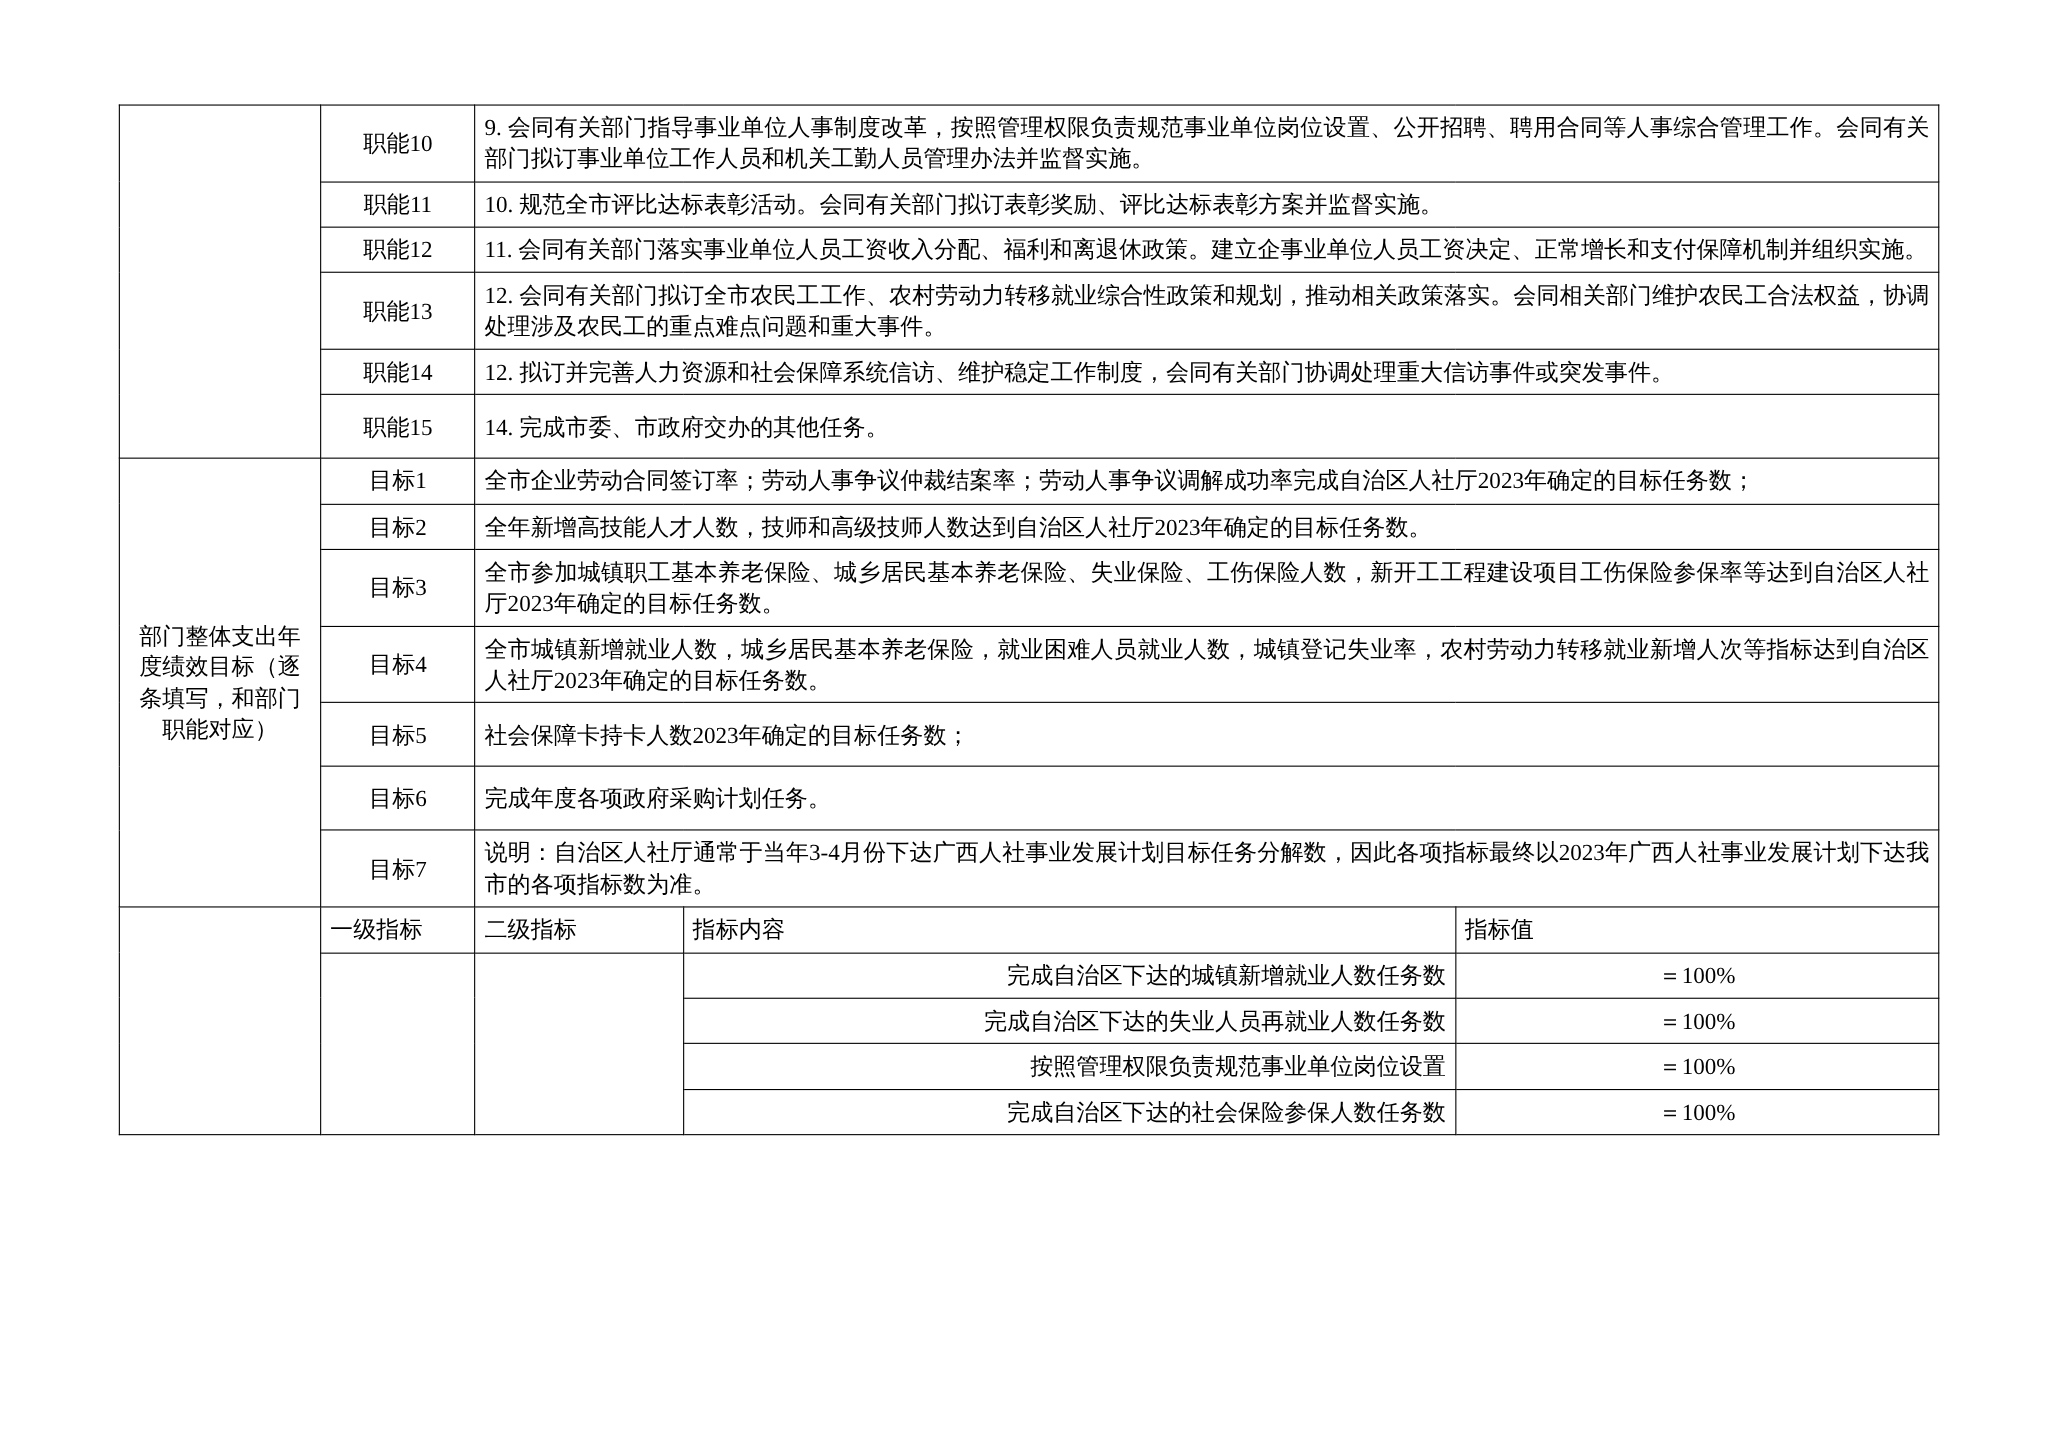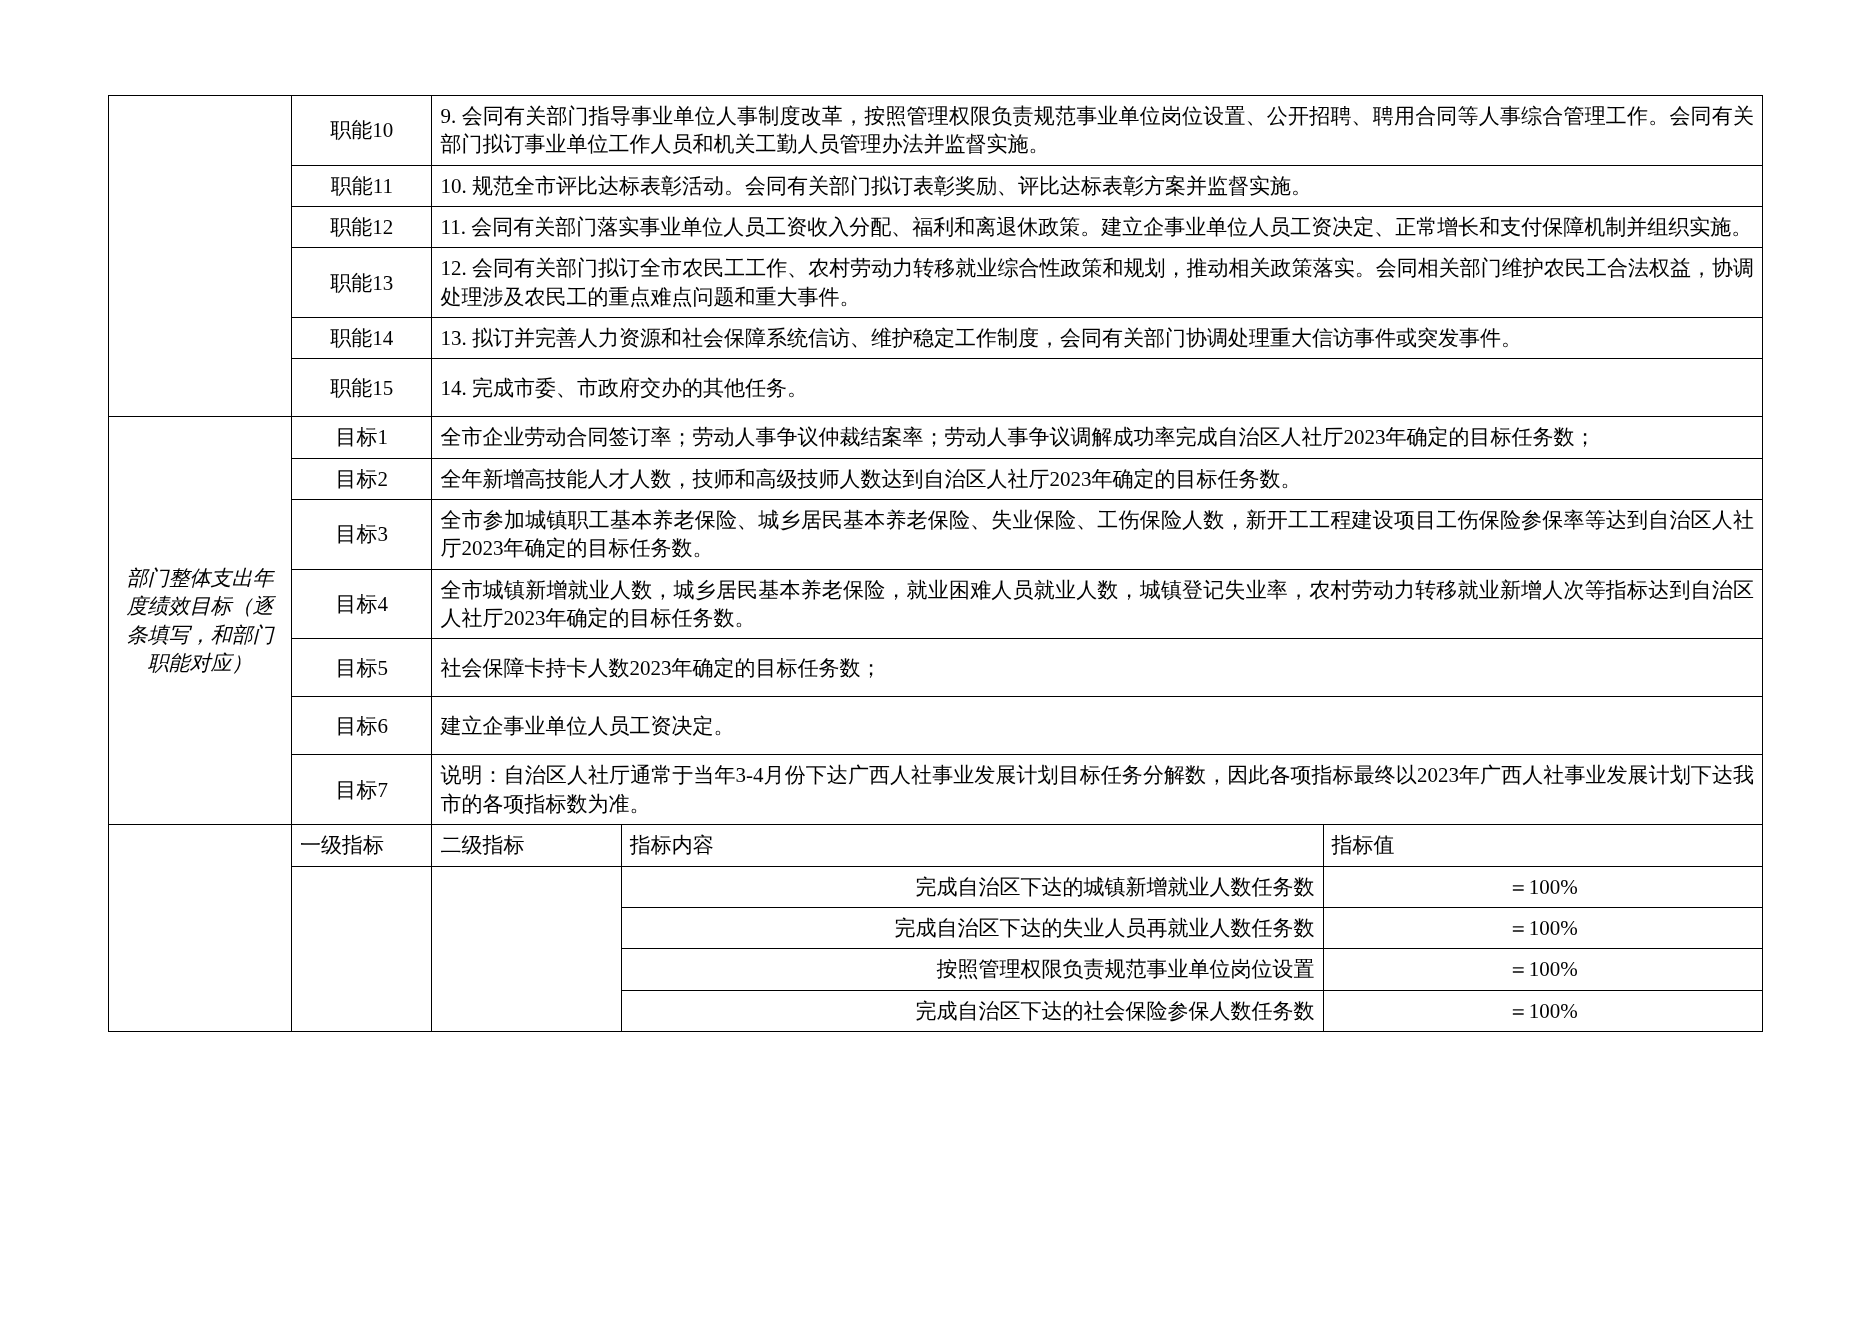--- a/index.html
+++ b/index.html
@@ -38,21 +38,20 @@
     width: 150px;
     text-align: center;
     white-space: nowrap;
   }
   .c-leftband {
     width: 150px;
     text-align: center;
     vertical-align: middle;
     padding: 6px 16px;
     line-height: 1.5;
-    font-style: italic;
   }
   .c-body {
     text-align: justify;
     text-justify: inter-ideograph;
   }
   .indicator-head td {
     font-size: 22px;
     padding: 14px 8px;
   }
   .ind-row td { font-size: 21px; padding: 8px; }
@@ -86,21 +85,21 @@
       <tr>
         <td class="c-label">职能12</td>
         <td class="c-body" colspan="3">11. 会同有关部门落实事业单位人员工资收入分配、福利和离退休政策。建立企事业单位人员工资决定、正常增长和支付保障机制并组织实施。</td>
       </tr>
       <tr>
         <td class="c-label">职能13</td>
         <td class="c-body" colspan="3">12. 会同有关部门拟订全市农民工工作、农村劳动力转移就业综合性政策和规划，推动相关政策落实。会同相关部门维护农民工合法权益，协调处理涉及农民工的重点难点问题和重大事件。</td>
       </tr>
       <tr>
         <td class="c-label">职能14</td>
-        <td class="c-body" colspan="3">13. 拟订并完善人力资源和社会保障系统信访、维护稳定工作制度，会同有关部门协调处理重大信访事件或突发事件。</td>
+        <td class="c-body" colspan="3">12. 拟订并完善人力资源和社会保障系统信访、维护稳定工作制度，会同有关部门协调处理重大信访事件或突发事件。</td>
       </tr>
       <tr class="tall">
         <td class="c-label">职能15</td>
         <td class="c-body" colspan="3">14. 完成市委、市政府交办的其他任务。</td>
       </tr>
 
       <tr>
         <td class="c-leftband" rowspan="7">部门整体支出年度绩效目标（逐条填写，和部门职能对应）</td>
         <td class="c-label">目标1</td>
         <td class="c-body" colspan="3">全市企业劳动合同签订率；劳动人事争议仲裁结案率；劳动人事争议调解成功率完成自治区人社厅2023年确定的目标任务数；</td>
@@ -116,21 +115,21 @@
       <tr>
         <td class="c-label">目标4</td>
         <td class="c-body" colspan="3">全市城镇新增就业人数，城乡居民基本养老保险，就业困难人员就业人数，城镇登记失业率，农村劳动力转移就业新增人次等指标达到自治区人社厅2023年确定的目标任务数。</td>
       </tr>
       <tr class="tall">
         <td class="c-label">目标5</td>
         <td class="c-body" colspan="3">社会保障卡持卡人数2023年确定的目标任务数；</td>
       </tr>
       <tr class="tall">
         <td class="c-label">目标6</td>
-        <td class="c-body" colspan="3">建立企事业单位人员工资决定。</td>
+        <td class="c-body" colspan="3">完成年度各项政府采购计划任务。</td>
       </tr>
       <tr>
         <td class="c-label">目标7</td>
         <td class="c-body" colspan="3">说明：自治区人社厅通常于当年3-4月份下达广西人社事业发展计划目标任务分解数，因此各项指标最终以2023年广西人社事业发展计划下达我市的各项指标数为准。</td>
       </tr>
 
       <tr class="indicator-head">
         <td class="c-leftband" rowspan="5"></td>
         <td>一级指标</td>
         <td>二级指标</td>

